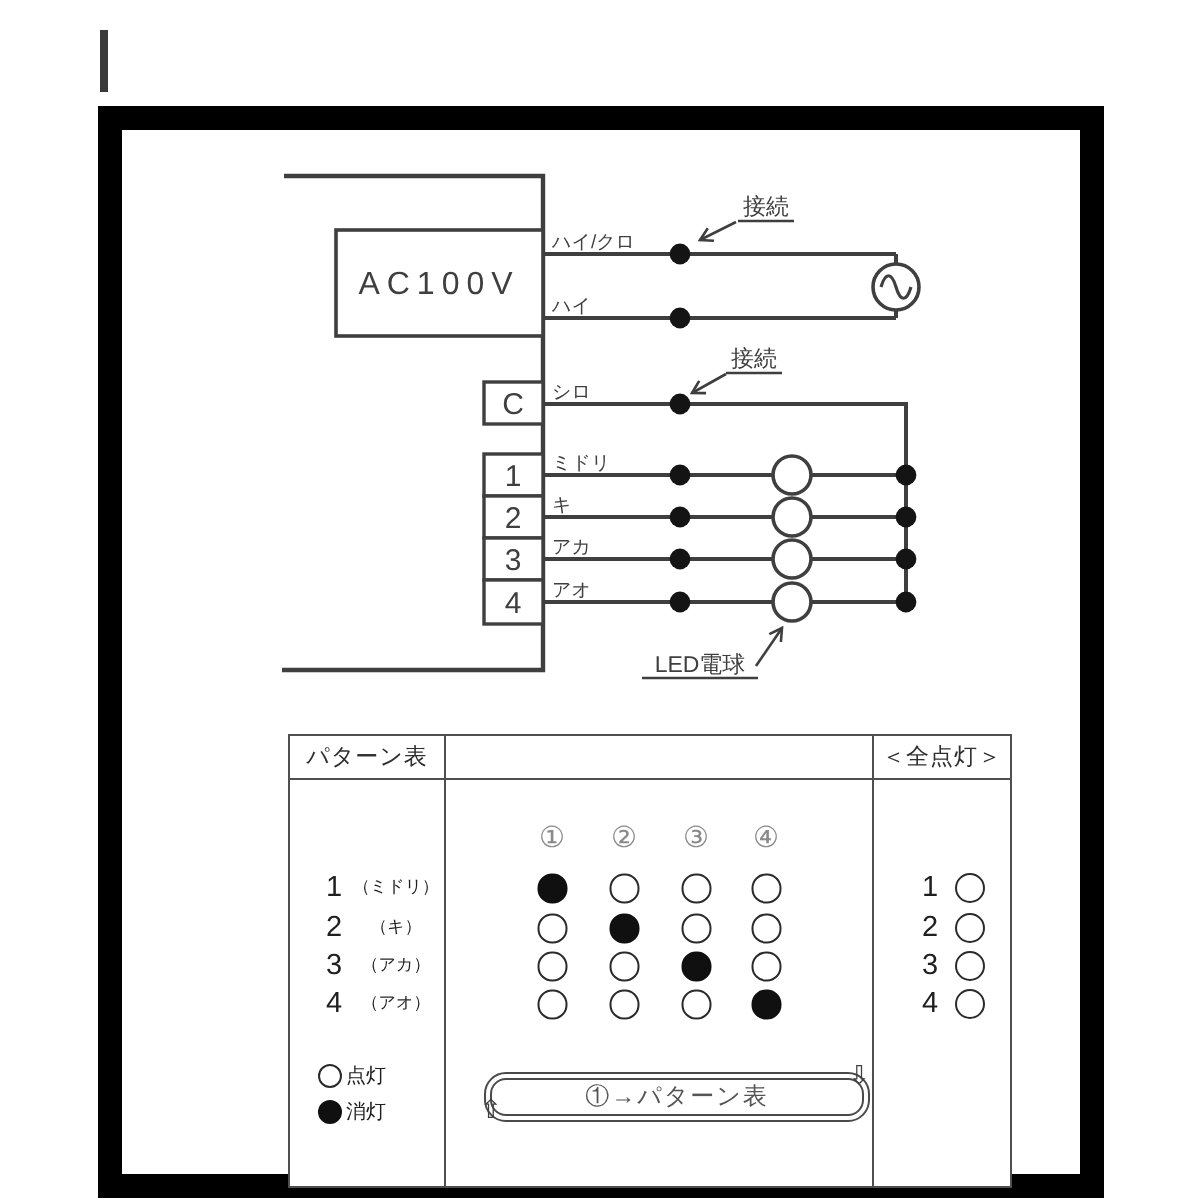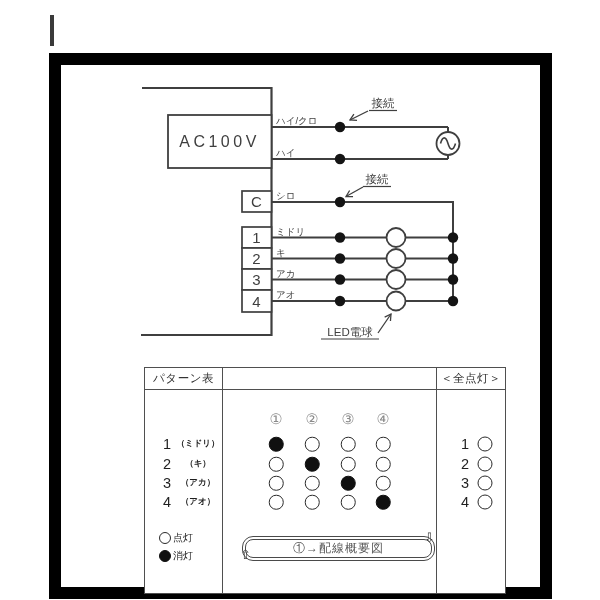--- a/index.html
+++ b/index.html
@@ -20,21 +20,21 @@
           border:1.5px solid #4f4f4f;box-sizing:border-box;background:#fff;margin-left:12px;}
   .vdiv{position:absolute;top:0;bottom:0;width:1.4px;background:#4f4f4f;}
   .v1{left:76.5px;} .v2{left:291px;}
   .hdiv{position:absolute;left:0;right:0;top:20.5px;height:1.4px;background:#4f4f4f;}
   .th{position:absolute;top:0;height:21px;display:flex;align-items:center;justify-content:center;
       font-size:11.5px;color:#2e2e2e;letter-spacing:.5px;white-space:nowrap;}
   .th1{left:0;width:77px;} .th2{left:78px;width:213px;} .th3{left:292px;right:0;}
   .cc{position:absolute;transform:translate(-50%,-50%);white-space:nowrap;}
   .step{font-size:14.5px;color:#8a8a8a;}
   .rownum{font-size:14.5px;color:#1f1f1f;font-weight:500;}
-  .rowname{font-size:8.5px;color:#1f1f1f;font-weight:bold;}
+  .rowname{font-size:8.5px;color:#1f1f1f;}
   .dot{position:absolute;transform:translate(-50%,-50%);border-radius:50%;box-sizing:border-box;}
   .dot.open{background:#fff;border:1.8px solid #2a2a2a;}
   .dot.filled{background:#101010;border:1.8px solid #101010;}
   .legend-label{position:absolute;transform:translateY(-50%);font-size:10px;color:#1f1f1f;}
   .repeat-box{position:absolute;left:100px;top:171px;width:185px;height:17px;
               border:1.3px solid #4a4a4a;border-radius:8px;outline:1.3px solid #4a4a4a;
               outline-offset:2.5px;display:flex;align-items:center;justify-content:center;}
   .repeat-text{font-size:12px;color:#555;letter-spacing:1px;white-space:nowrap;}
   .cycle-arrow{position:absolute;font-size:13px;color:#3f3f3f;line-height:1;}
   .cycle-arrow.up{left:-6px;top:8px;}
@@ -175,17 +175,17 @@
         <span class="dot open" style="left: 340px; top: 134px; width: 15px; height: 15px;"></span>
         <span class="dot open" style="left: 20px; top: 170px; width: 12px; height: 12px;"></span>
         <span class="legend-label" style="left: 28px; top: 170px;">点灯</span>
         <span class="dot filled" style="left: 20px; top: 188px; width: 12px; height: 12px;"></span>
         <span class="legend-label" style="left: 28px; top: 188px;">消灯</span>
       </div>
 
     <div class="repeat-box">
       <span class="cycle-arrow up">⇧</span>
       <span class="cycle-arrow down">⇩</span>
-      <span class="repeat-text">①→配線概要図</span>
+      <span class="repeat-text">①→パターン表</span>
     </div>
   </div>
 
 </div>
 
 </body></html>

